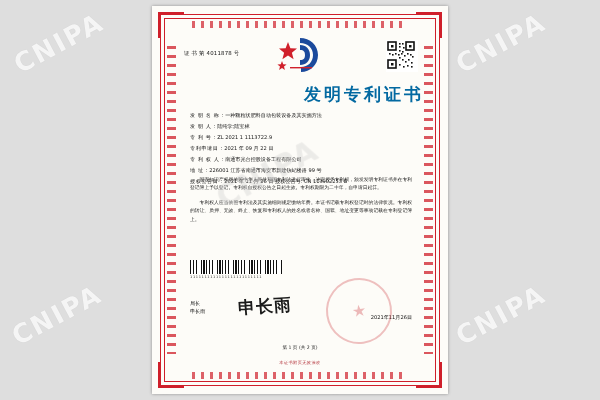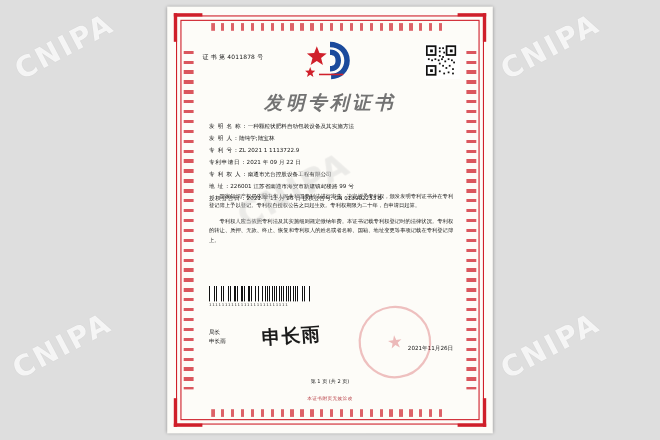--- a/index.html
+++ b/index.html
@@ -143,27 +143,26 @@
     transform: translateX(-50%);
     width: 52px;
     height: 42px;
   }
 
   .title {
     position: absolute;
     left: 0;
     right: 0;
     top: 54px;
-    text-align: center;
+    text-align: right;
     font-family: "DejaVu Serif", "Liberation Serif", serif;
     font-weight: bold;
     font-size: 17px;
     letter-spacing: 3px;
-    color: #737373;
-    font-style: italic;
+    color: #0369a1;
   }
 
   .fields {
     position: absolute;
     left: 14px;
     right: 10px;
     top: 84px;
   }
   .field-row {
     display: flex;

